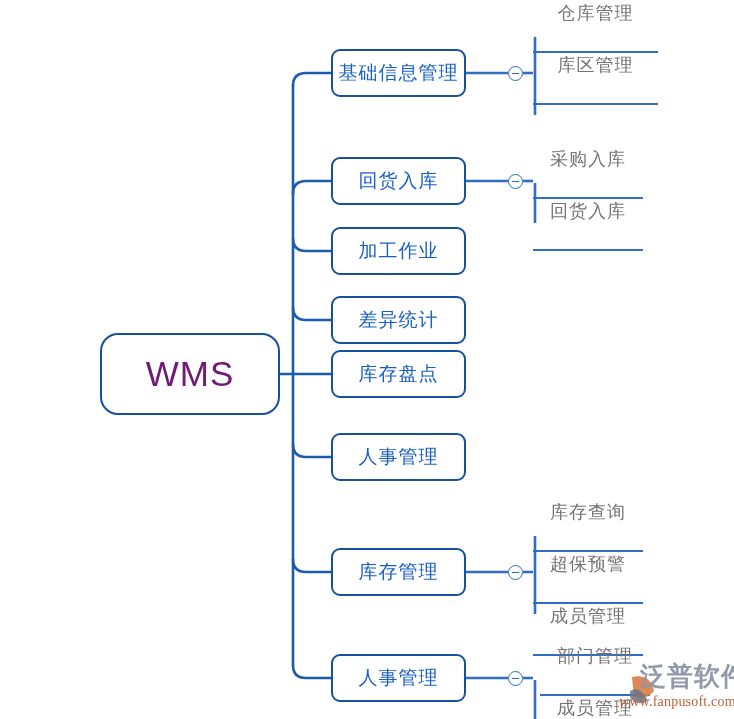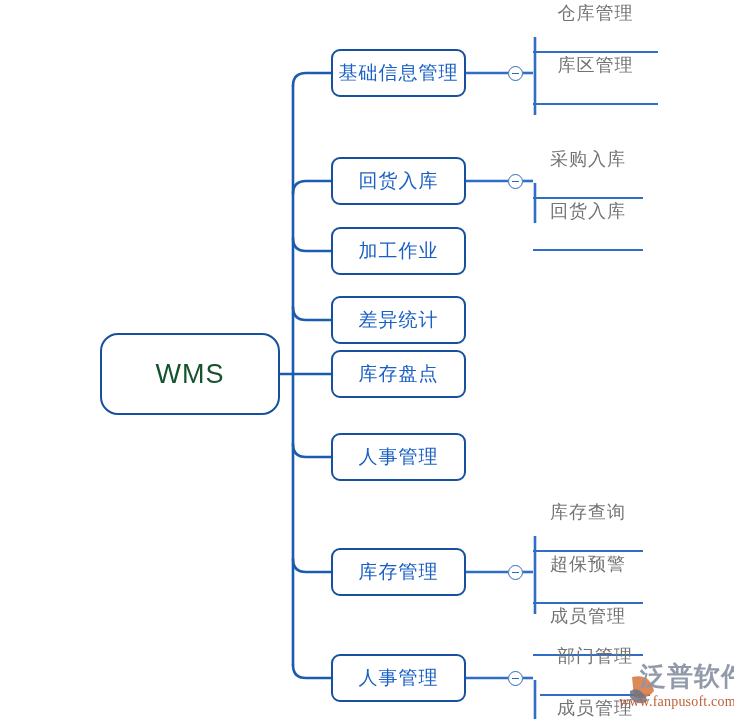--- a/index.html
+++ b/index.html
@@ -27,23 +27,23 @@
     box-sizing:border-box;
     display:flex;align-items:center;justify-content:center;
     background:#ffffff;
     border:2.5px solid #17509e;
     color:#1a5fc4;
     white-space:nowrap;
   }
   .node.root{
     left:100px;top:333px;width:180px;height:82px;
     border-radius:18px;
-    font-size:27px;
-    letter-spacing:1px;
-    color:#14532d;
+    font-size:35px;
+    letter-spacing:1px;
+    color:#701a75;
   }
   .node.branch{
     left:331px;width:135px;height:48px;
     border-radius:9px;
     font-size:19px;
     letter-spacing:1px;
   }
 
   
   .toggle{

